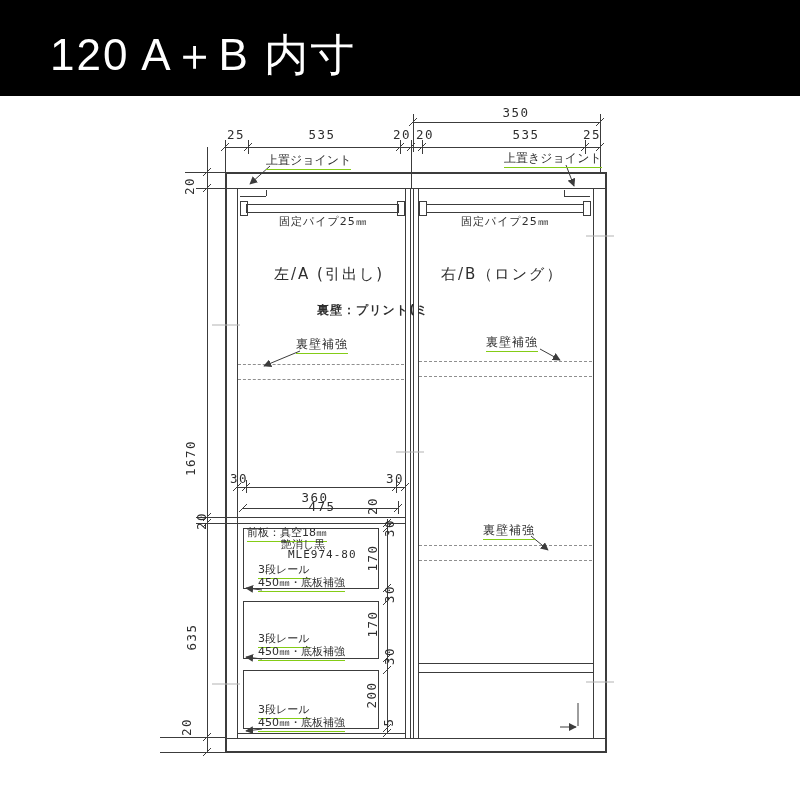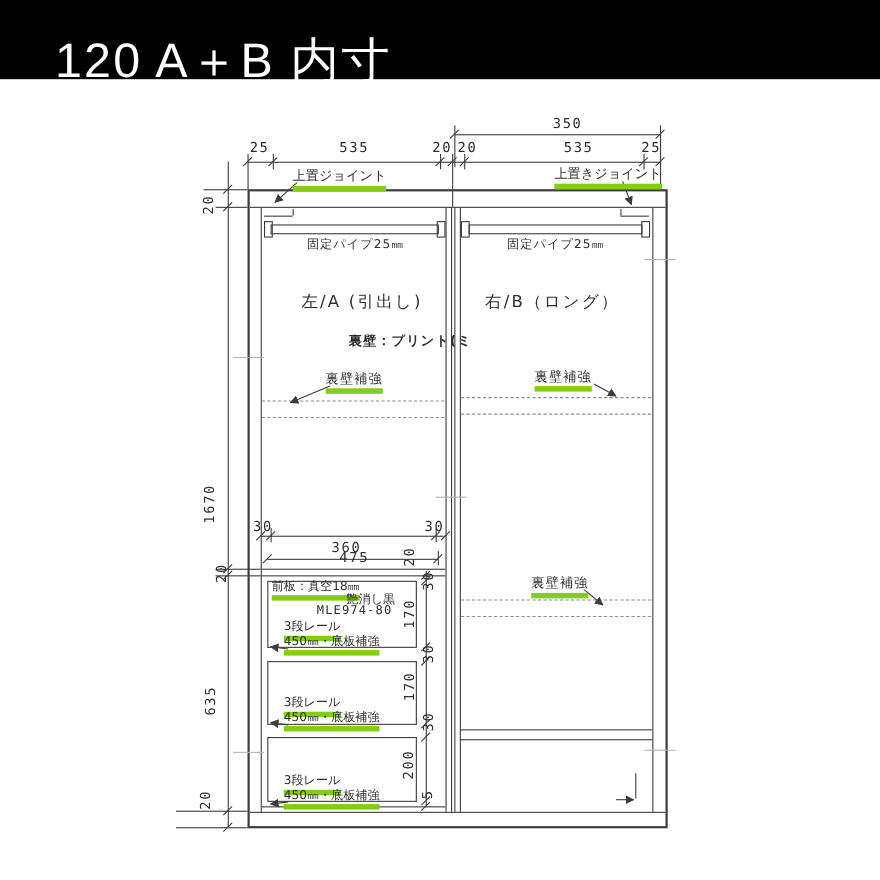--- a/index.html
+++ b/index.html
@@ -1,29 +1,29 @@
 <!DOCTYPE html>
 <html><head>
 <meta charset="utf-8">
 <style>
   html,body{margin:0;padding:0;background:#fff;}
   .page{position:relative;width:800px;height:800px;background:#ffffff;overflow:hidden;
         font-family:"DejaVu Sans",sans-serif;color:#2e2e2e;}
-  .titlebar{position:absolute;left:0;top:0;width:800px;height:72px;background:#000;}
+  .titlebar{position:absolute;left:0;top:0;width:800px;height:96px;background:#000;}
   .title{position:absolute;left:50px;top:26px;font-size:44px;color:#fff;
          font-family:"Liberation Sans","DejaVu Sans",sans-serif;letter-spacing:2px;white-space:nowrap;}
   .h{position:absolute;height:1px;background:#3c3c3c;}
   .v{position:absolute;width:1px;background:#3c3c3c;}
   .box{position:absolute;border:1px solid #3c3c3c;box-sizing:border-box;background:transparent;}
   .outer{border-width:2px;}
   .dash{position:absolute;height:0;border-top:1px dashed #8f8f8f;}
   .txt{position:absolute;font-size:11px;line-height:1.15;color:#2e2e2e;white-space:nowrap;}
   .t12{font-size:12px;}
   .t15{font-size:15px;letter-spacing:2px;}
-  .ul{border-bottom:5px solid #84cc16;padding-bottom:1px;}
+  .ul{border-bottom:1px solid #84cc16;padding-bottom:1px;}
   .mono{font-family:"DejaVu Sans Mono",monospace;}
   .hnum{position:absolute;transform:translate(-50%,-50%);font-family:"DejaVu Sans Mono",monospace;
         font-size:12.5px;letter-spacing:1.5px;color:#2e2e2e;white-space:nowrap;}
   .vnum{position:absolute;transform:translate(-50%,-50%) rotate(-90deg);font-family:"DejaVu Sans Mono",monospace;
         font-size:12.5px;letter-spacing:1.5px;color:#2e2e2e;white-space:nowrap;}
   svg.overlay{position:absolute;left:0;top:0;pointer-events:none;}
 </style>
 </head>
 <body>
 
@@ -189,21 +189,21 @@
   <div class="txt" style="left:279px;top:216px;letter-spacing:1px;">固定パイプ25㎜</div>
   <div class="txt" style="left:461px;top:216px;letter-spacing:1px;">固定パイプ25㎜</div>
   <div class="txt t15" style="left:274px;top:266px;">左/A (引出し)</div>
   <div class="txt t15" style="left:441px;top:266px;">右/B（ロング）</div>
   <div class="txt t12" style="left:317px;top:304px;max-width:111px;overflow:hidden;letter-spacing:1px;font-weight:bold;">裏壁：プリント(ミ</div>
   <div class="txt t12 ul" style="left:296px;top:338px;letter-spacing:1px;">裏壁補強</div>
   <div class="txt t12 ul" style="left:486px;top:336px;letter-spacing:1px;">裏壁補強</div>
   <div class="txt t12 ul" style="left:483px;top:524px;letter-spacing:1px;">裏壁補強</div>
 
   <div class="txt ul" style="left:247px;top:527px;">前板：真空18㎜</div>
-  <div class="txt" style="left:281px;top:539px;margin-left:34px;">艶消し黒</div>
+  <div class="txt" style="left:281px;top:539px;">艶消し黒</div>
   <div class="txt mono" style="left:278px;top:549px;letter-spacing:1px;margin-left:10px;">MLE974-80</div>
 
   <div class="txt ul" style="left:258px;top:564px;">3段レール</div>
   <div class="txt ul" style="left:258px;top:577px;">450㎜・底板補強</div>
   <div class="txt ul" style="left:258px;top:633px;">3段レール</div>
   <div class="txt ul" style="left:258px;top:646px;">450㎜・底板補強</div>
   <div class="txt ul" style="left:258px;top:704px;">3段レール</div>
   <div class="txt ul" style="left:258px;top:717px;">450㎜・底板補強</div>
 
 </div>

